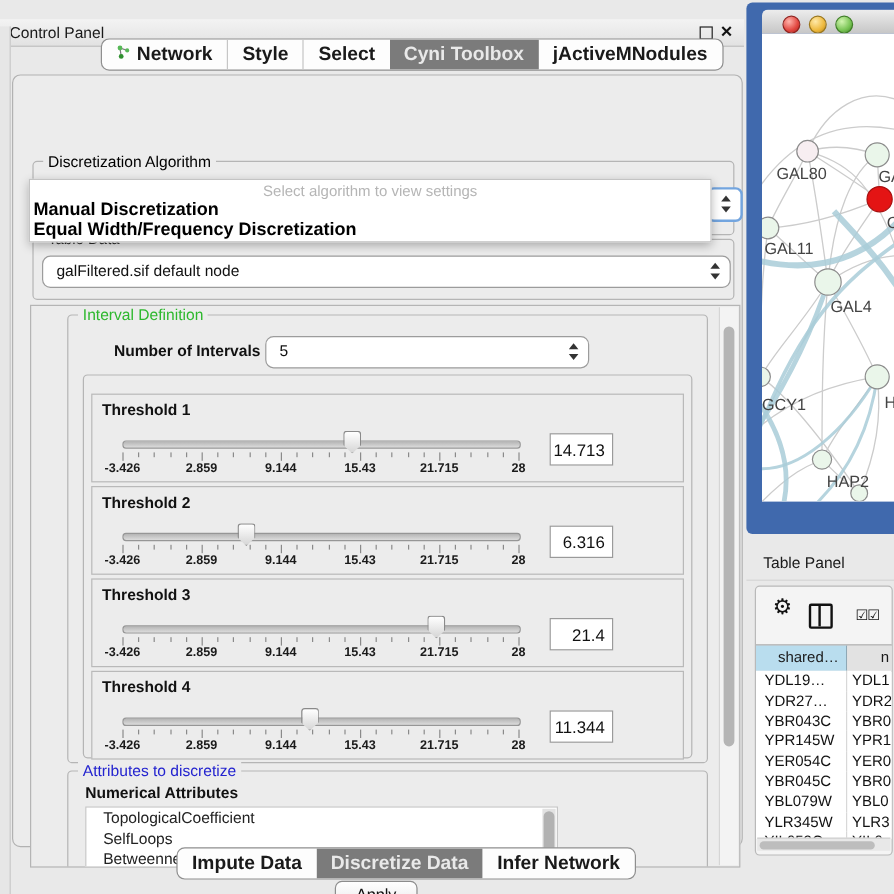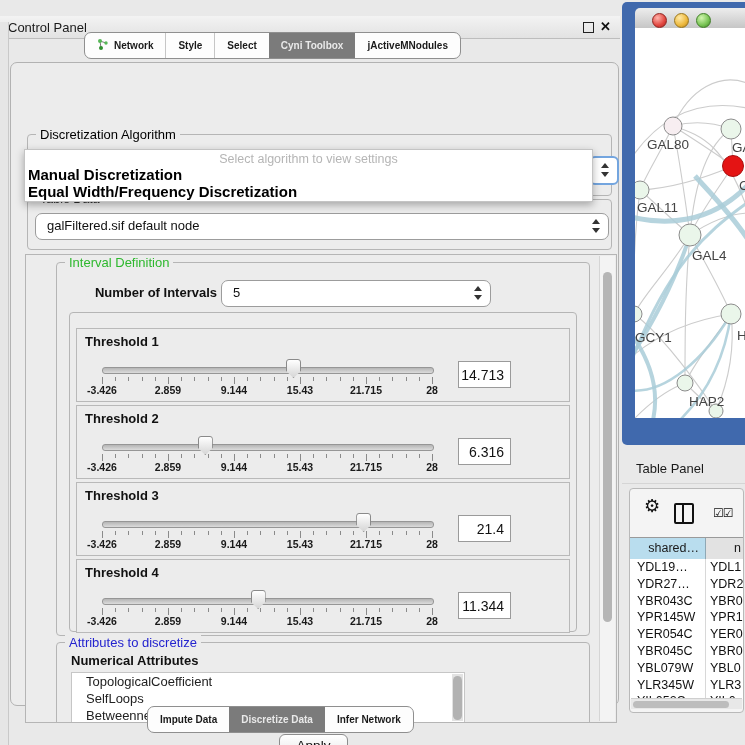--- a/index.html
+++ b/index.html
@@ -9,21 +9,21 @@
 
   
   #cp-titlebar{left:0;top:16px;width:620px;height:22px;background:linear-gradient(#f3f3f3,#e2e2e2);border-bottom:1px solid #bdbdbd;}
   #cp-title{left:8px;top:4px;font-size:13px;color:#1a1a1a;}
   #cp-float{left:583px;top:6px;width:9px;height:9px;border:1.5px solid #222;background:transparent;}
   #cp-close{left:600px;top:3px;font-size:13px;font-weight:bold;color:#111;}
   #left-strip{left:0;top:22px;width:8px;height:723px;background:#e6e6e6;border-right:1px solid #c9c9c9;}
 
   
   .pill{display:flex;background:#fdfdfd;border:1px solid #8f8f8f;border-radius:7px;overflow:hidden;height:25px;}
-  .pill .tab{display:flex;align-items:center;gap:5px;padding:0 12px;font-size:10px;font-weight:bold;color:#1a1a1a;white-space:nowrap;}
+  .pill .tab{display:flex;align-items:center;gap:5px;padding:0 12px;font-size:16px;font-weight:bold;color:#1a1a1a;white-space:nowrap;}
   .pill .tab.sep{border-left:1px solid #c6c6c6;}
   .pill .tab.selected{background:var(--selected-tab-bg,#7b7b7b);color:var(--selected-tab-text,#e9e9e9);border-left:none;}
   #top-tabs{left:84px;top:32px;}
   #bottom-tabs{left:147px;top:706px;}
 
   
   #main-panel{left:10px;top:62px;width:607px;height:642px;background:#ececec;border:1px solid #b2b2b2;border-radius:7px;}
   .groupbox{position:absolute;border:1px solid #b5b5b5;border-radius:4px;}
   .legend{position:absolute;top:-8px;left:8px;background:#ececec;padding:0 4px;font-size:13px;white-space:nowrap;}
   .legend.gray{color:#000000;}

